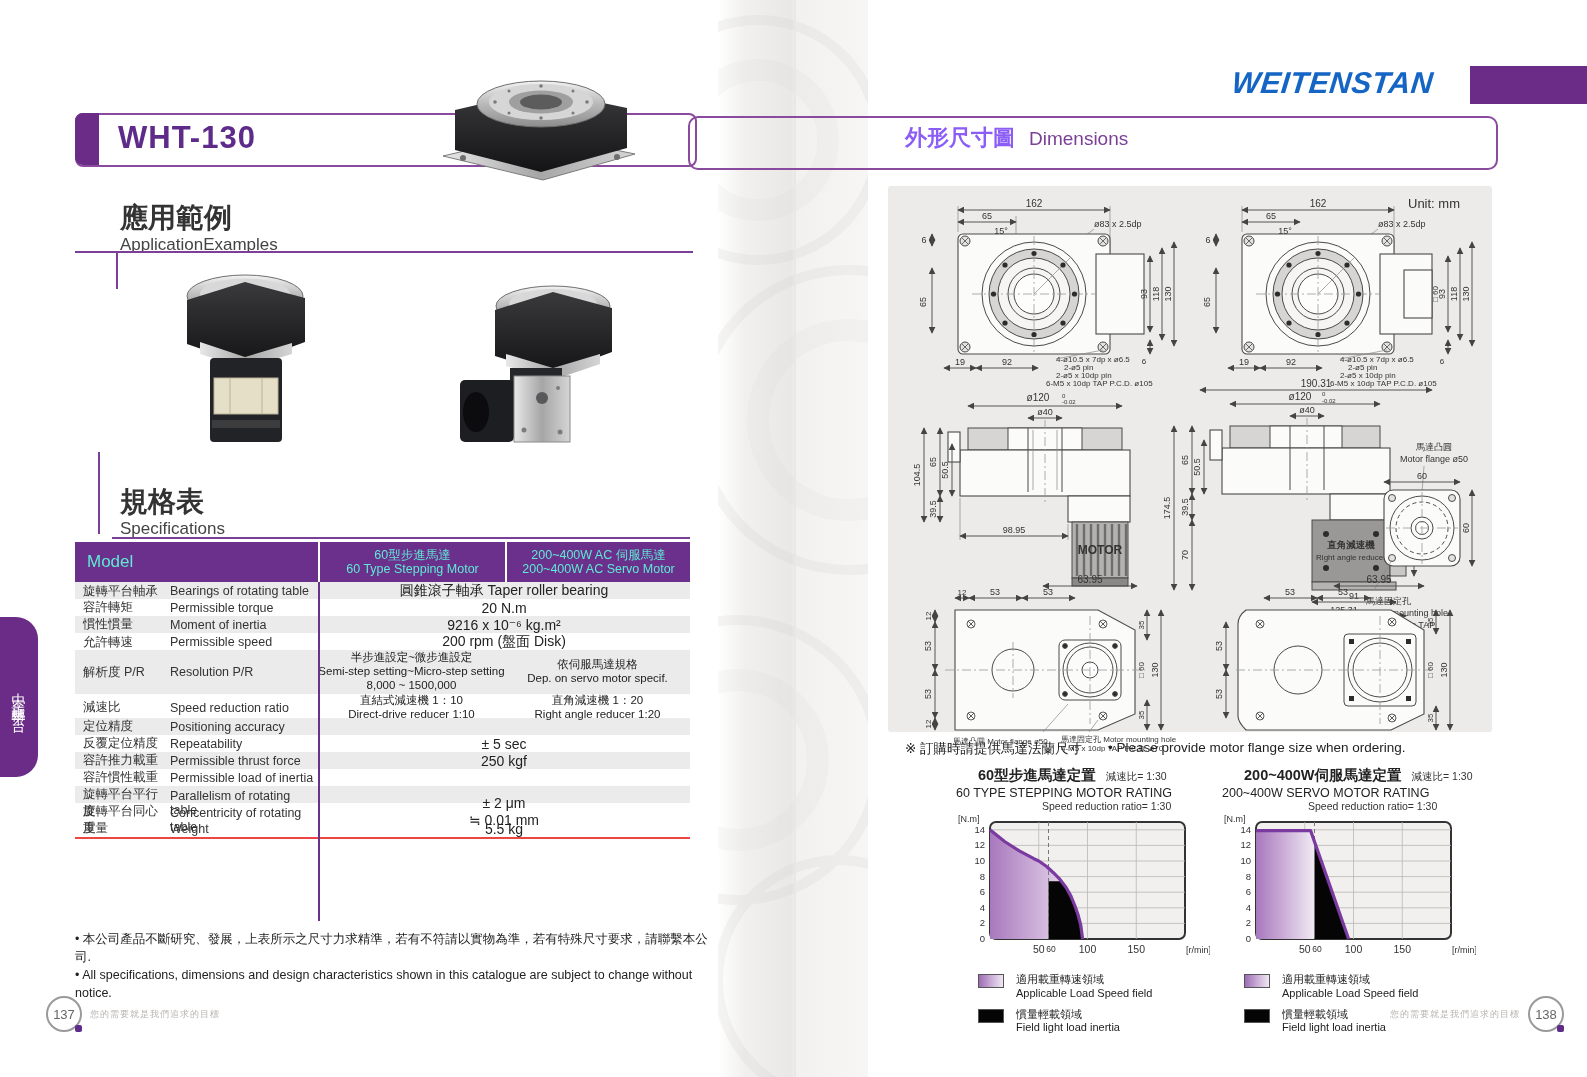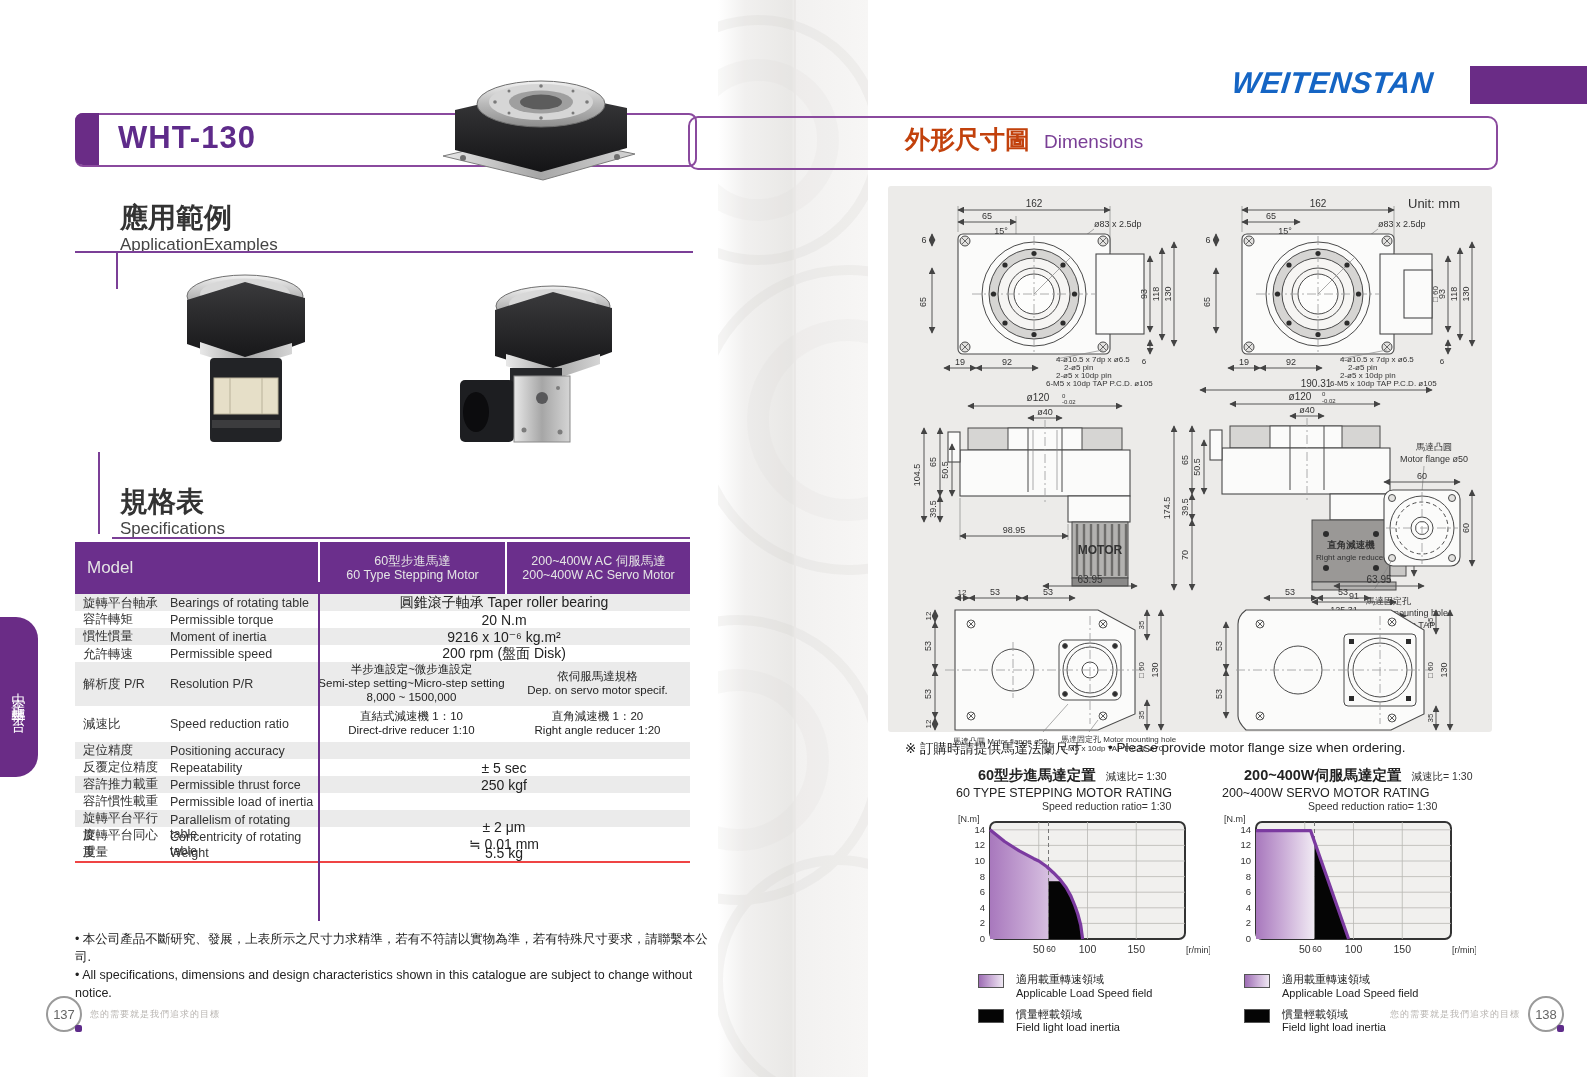--- a/index.html
+++ b/index.html
@@ -12,52 +12,52 @@
   .side-tab span{writing-mode:vertical-rl;color:#fff;font-size:14px;letter-spacing:5px;}
   .hdr-box{left:75px;top:113px;width:618px;height:50px;border:2px solid #8a4a9e;border-radius:8px;background:#fff;}
   .hdr-tab{left:75px;top:113px;width:24px;height:52px;background:#6A2C86;border-radius:8px 0 0 8px;}
   .model-title{left:118px;top:120px;font-size:31px;font-weight:bold;color:#5E2B8A;letter-spacing:1px;}
   .sec-head-zh{font-size:28px;font-weight:bold;color:#333;}
   .sec-head-en{font-size:17px;color:#444;margin-top:-2px;}
   .rule{background:#7B3F97;height:2px;}
   .vtick{background:#7B3F97;width:2px;}
   
   .spec-table{left:75px;top:542px;width:615px;font-size:12.5px;}
-  .thead{display:grid;grid-template-columns:243px 187px 185px;height:52px;background:#6B2F8C;color:#e5e5e5;}
+  .thead{display:grid;grid-template-columns:243px 187px 185px;height:40px;background:#6B2F8C;color:#5eead4;}
   .thead .m{display:flex;align-items:center;padding-left:12px;font-size:17px;}
   .thead .c{display:flex;flex-direction:column;align-items:center;justify-content:center;line-height:1.15;
             font-size:12.5px;border-left:2px solid #fff;text-align:center;}
   .trow{display:grid;grid-template-columns:95px 148px 187px 185px;align-items:stretch;}
   .trow.alt{background:#ebebeb;}
   .trow>div{display:flex;align-items:center;}
   .cell-zh{padding-left:8px;font-size:12.5px;}
   .cell-en{font-size:12.5px;}
   .cell-v{grid-column:3/5;justify-content:center;text-align:center;font-size:14px;color:#222;}
   .cell-v1,.cell-v2{flex-direction:column;justify-content:center;text-align:center;line-height:1.2;font-size:11.5px;color:#222;}
-  .h22{height:17px;}.h44{height:44px;}.h36{height:36px;}
+  .h22{height:17px;}.h44{height:44px;}.h36{height:24px;}
   .tdivider{left:243px;top:40px;width:2px;background:#6B2F8C;}
   .tbottom{border-bottom:2px solid #ef4444;}
   .notes{left:75px;top:930px;width:640px;font-size:12.5px;line-height:1.45;color:#222;}
   .pgfoot{display:flex;align-items:center;gap:8px;}
   .pgcircle{width:32px;height:32px;border:2px solid #9a9a9a;border-radius:50%;display:flex;align-items:center;
             justify-content:center;font-size:13px;color:#666;position:relative;background:#fff;}
   .pgcircle .dot{position:absolute;right:-2px;bottom:-2px;width:7px;height:7px;background:#5E2B8A;border-radius:2px;}
   .slogan{font-size:9px;color:#b8b4b0;letter-spacing:1px;}
   
   .gear-strip{left:718px;top:0;width:150px;height:1077px;
     background:linear-gradient(to right,#ffffff 0%,#f1f0ef 18%,#e9e8e6 49%,#f2f1f0 52%,#f7f6f5 100%);}
   .gear-strip svg{opacity:.35;}
   
   .right-bg{left:868px;top:0;width:719px;height:1077px;background:#f8f7f5;}
   .brand{left:1232px;top:66px;font-size:30px;font-weight:bold;font-style:italic;color:#1565C4;
          letter-spacing:.5px;transform:skewX(-6deg);}
   .brand-block{left:1470px;top:66px;width:117px;height:38px;background:#6A2C86;}
   .dim-hdr{left:688px;top:116px;width:806px;height:50px;border:2px solid #8a4a9e;border-radius:10px;background:transparent;}
   .dim-title{left:905px;top:123px;display:flex;align-items:baseline;gap:14px;}
-  .dim-title .zh{font-size:25px;font-weight:bold;color:#c2410c;}
+  .dim-title .zh{font-size:22px;font-weight:bold;color:#8b5cf6;}
   .dim-title .en{font-size:19px;color:#7a3f96;}
   .dim-panel{left:888px;top:186px;width:604px;height:546px;background:#ECEBE9;border-radius:3px;}
   .unit{left:1408px;top:196px;font-size:13px;color:#333;}
   .order-note{left:905px;top:740px;display:flex;gap:26px;font-size:13.5px;color:#222;}
   
   .chart-blk{width:268px;}
   .ct1{display:flex;align-items:baseline;gap:10px;padding-left:28px;}
   .ct1 .zh{font-size:14.5px;font-weight:bold;color:#222;}
   .ct1 .r{font-size:10.5px;color:#333;}
   .ct2{font-size:12.5px;color:#222;padding-left:6px;margin-top:1px;}

